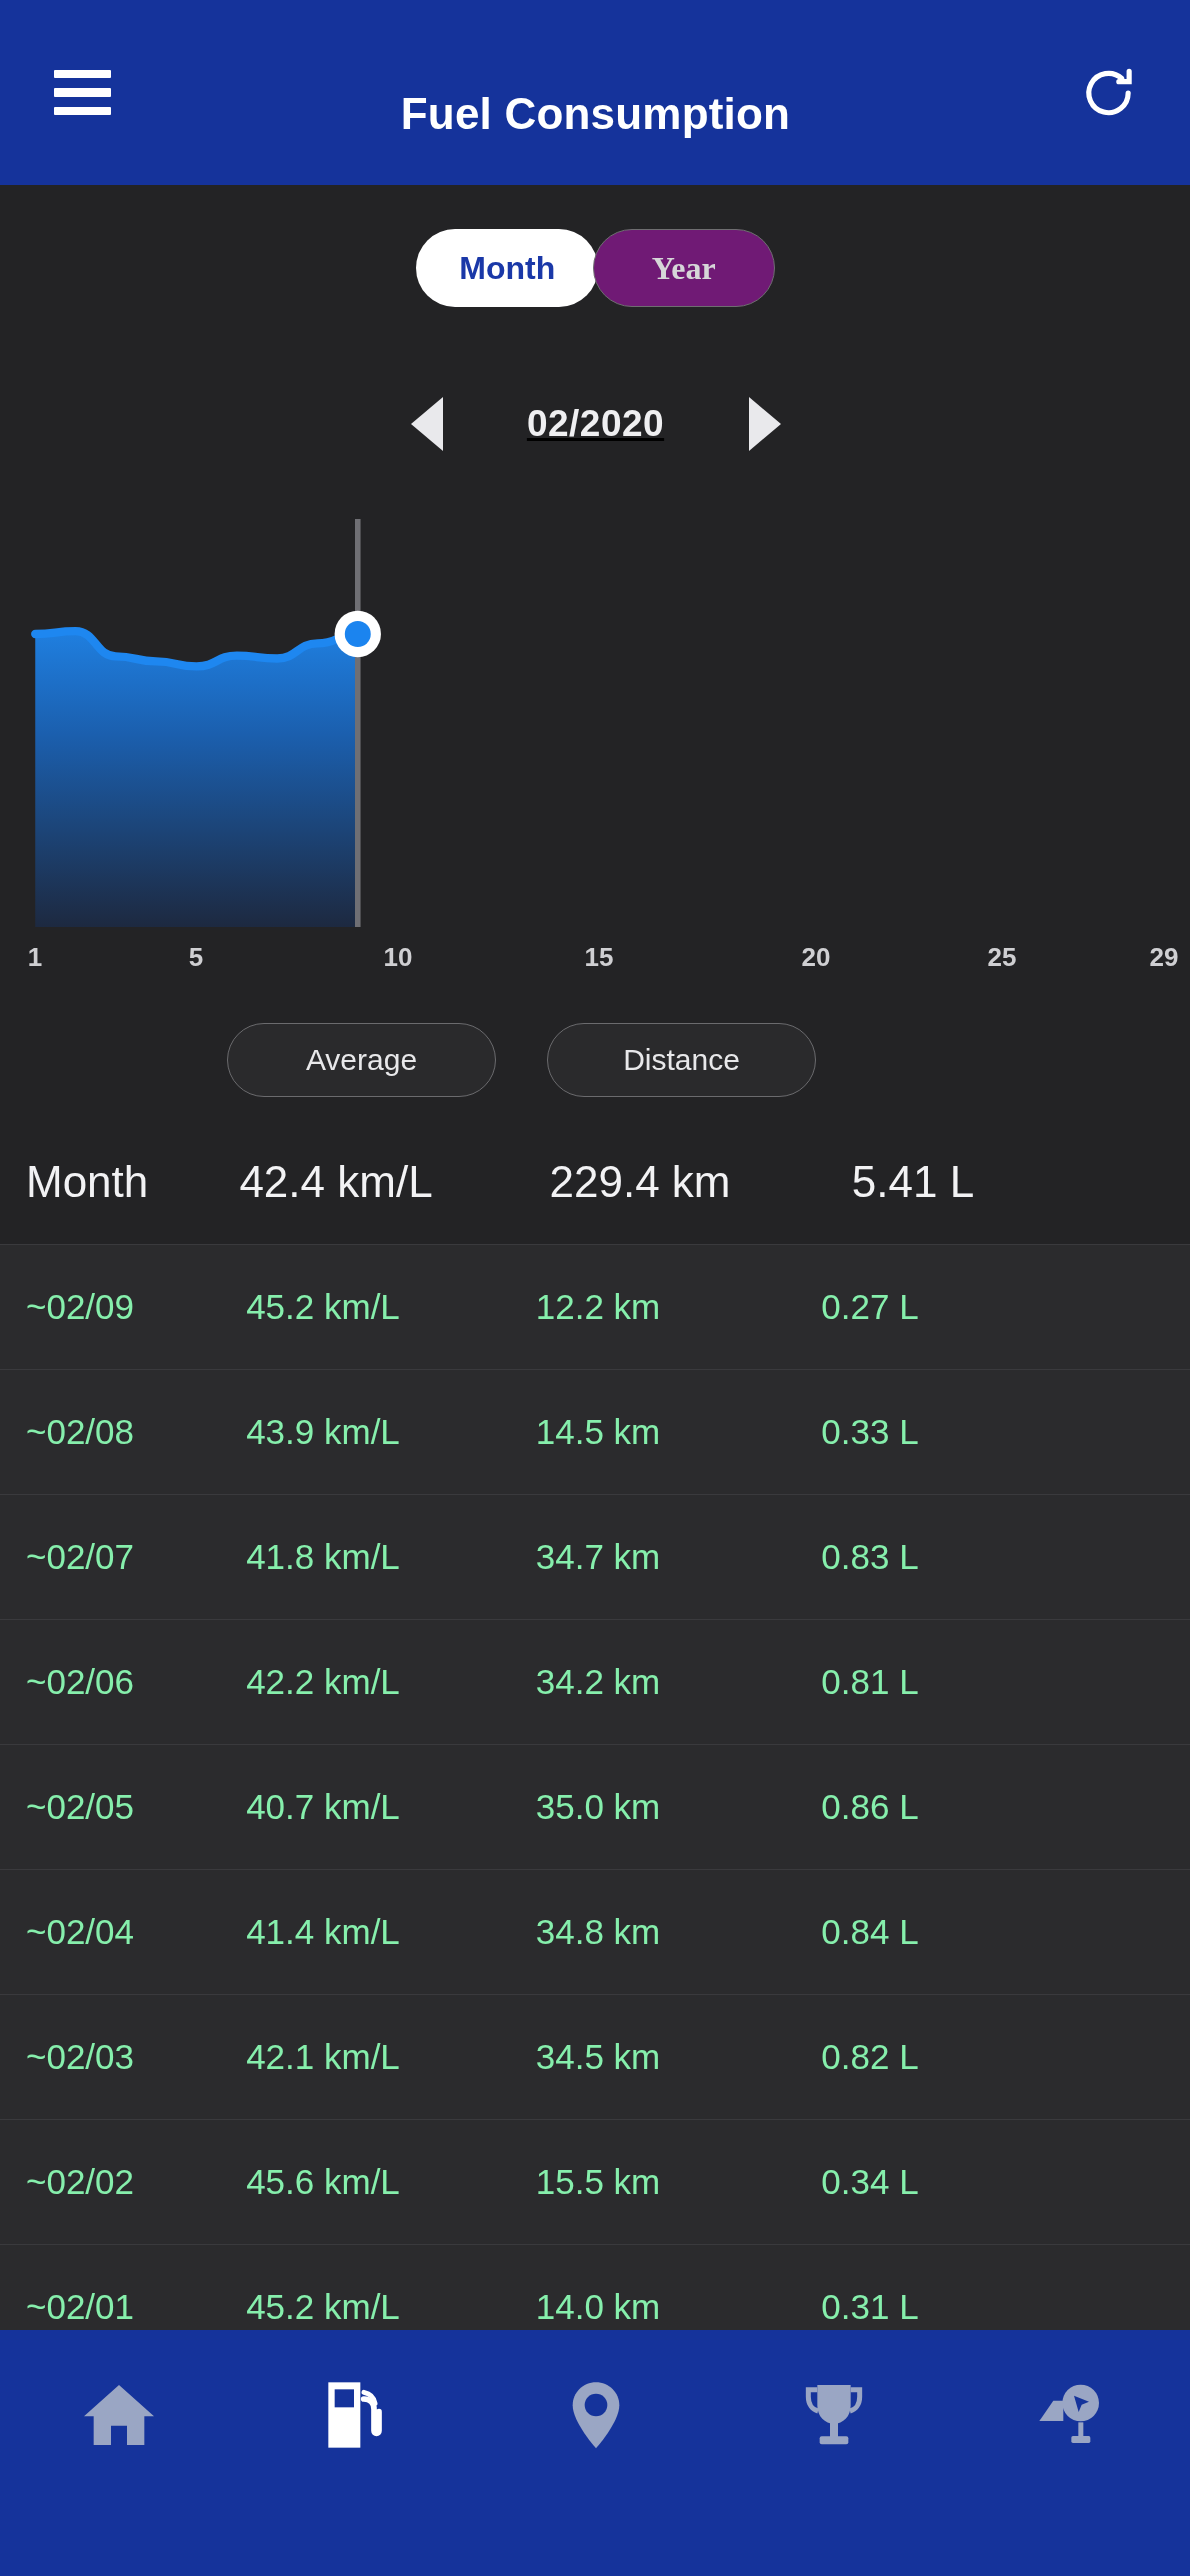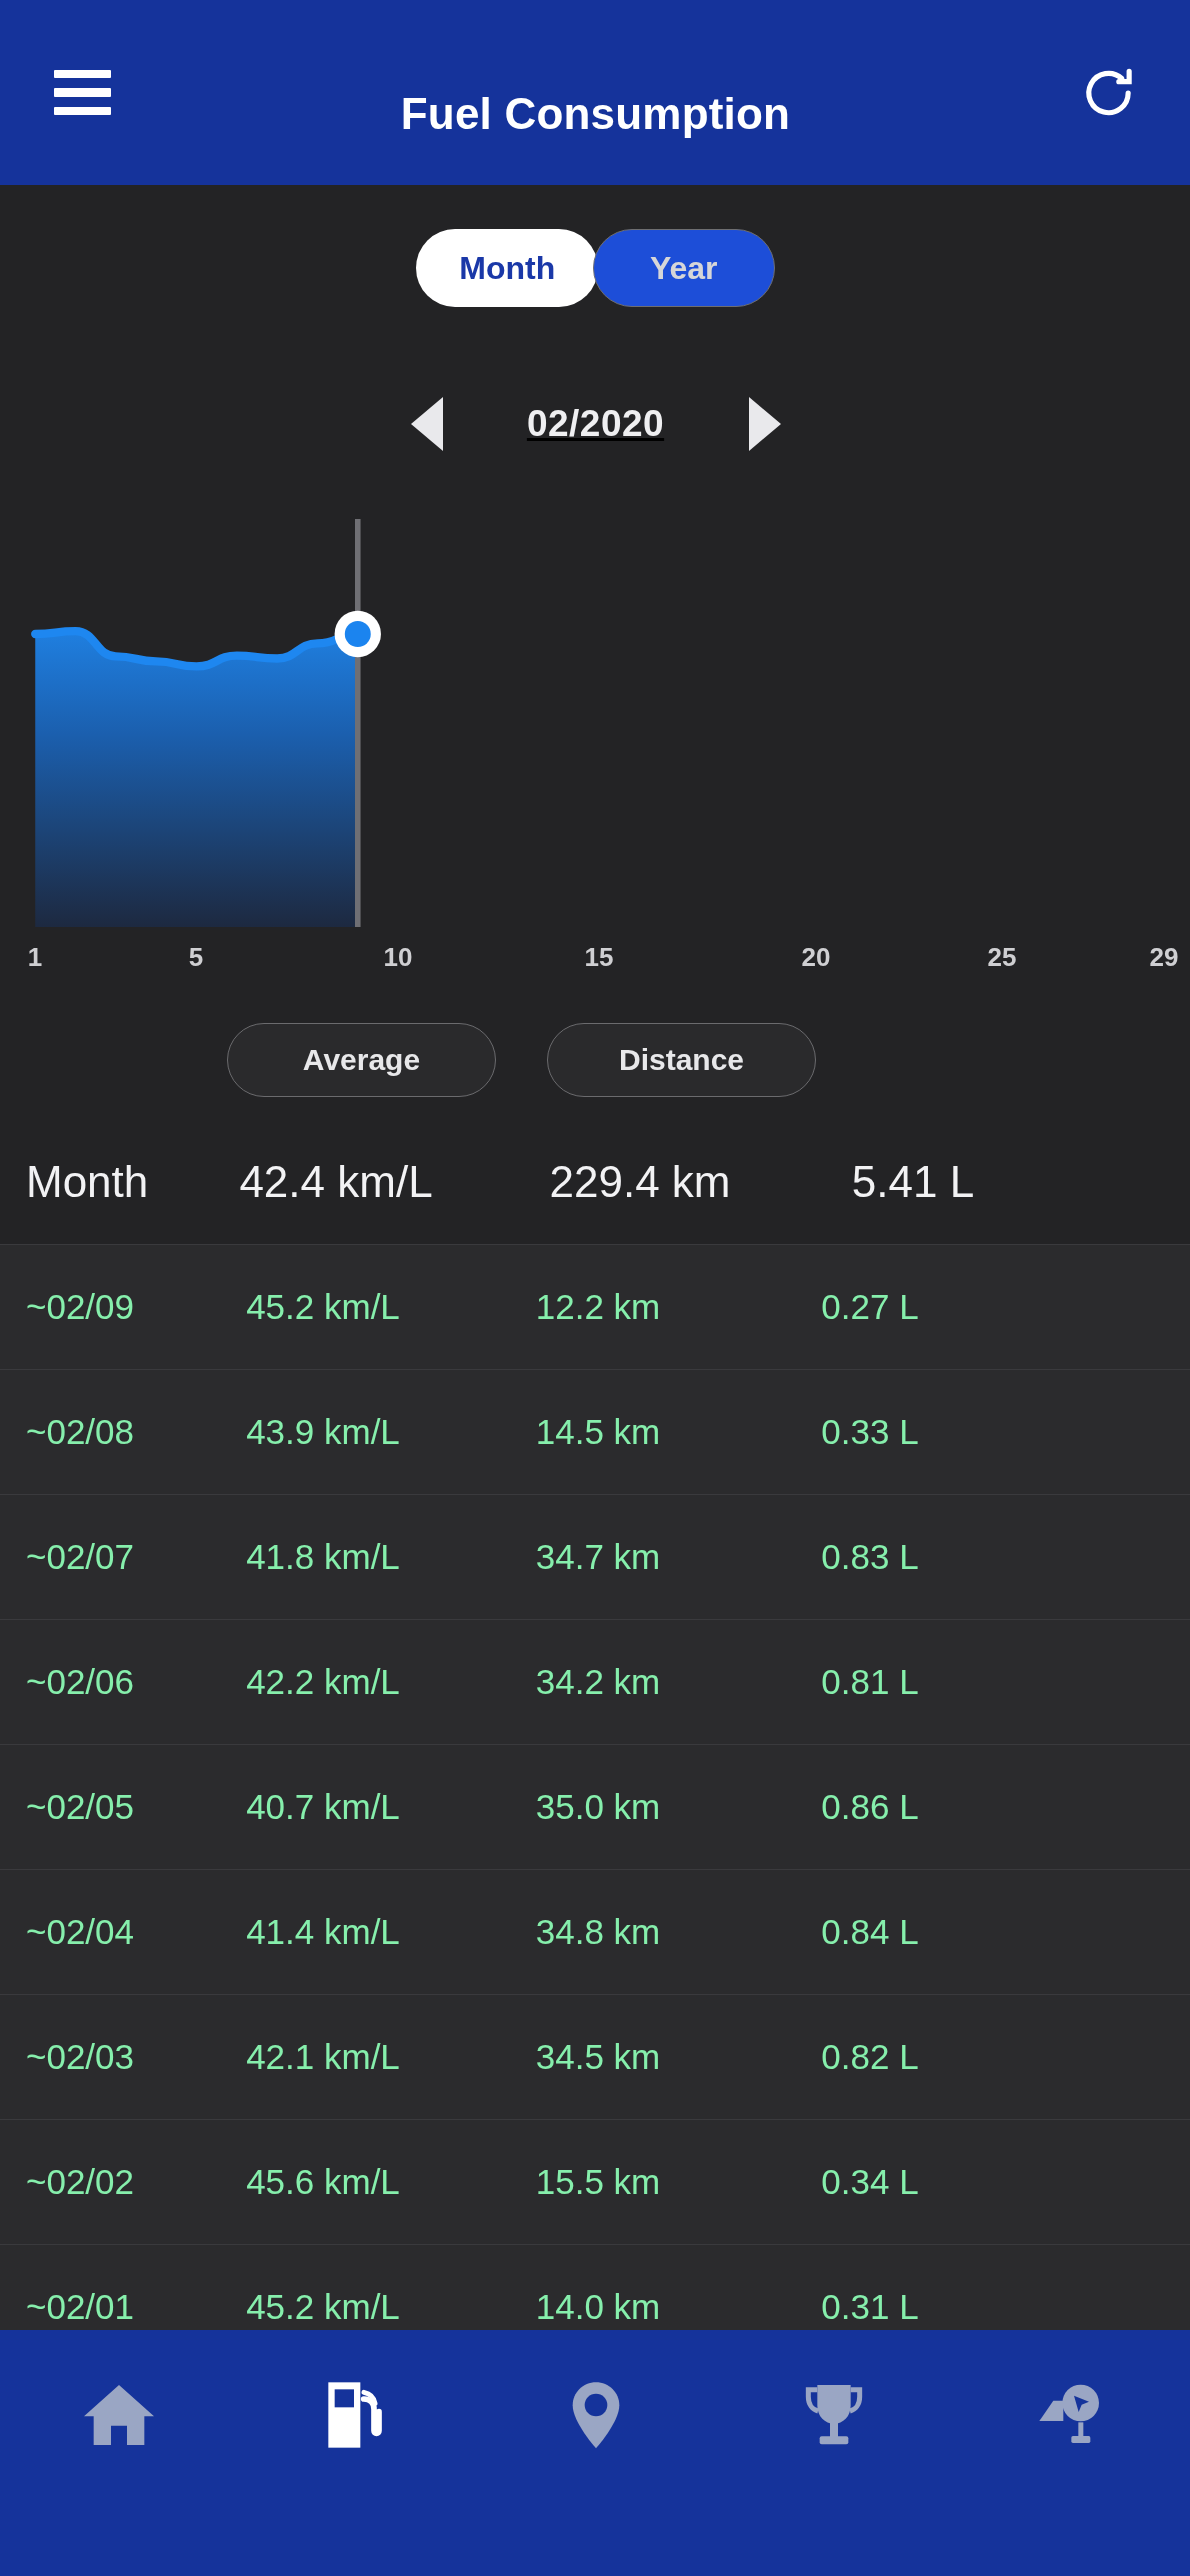--- a/index.html
+++ b/index.html
@@ -36,21 +36,21 @@
   .seg-wrap {
     position:absolute; top:229px; left:0; width:1191px;
     display:flex; justify-content:center; gap:0px;
   }
   .seg {
     width:167px; height:78px; border-radius:39px;
     display:flex; align-items:center; justify-content:center;
     font-size:32px; font-weight:bold;
   }
   .seg.active { background:#ffffff; color:#1a38a8; width:182px; }
-  .seg.inactive { background:#1d4ed8; color:#d6d6d8; border:1.9px solid #6e6e70; margin-left:-5.6px; width:182px; }
+  .seg.inactive { background:#701a75; color:#d6d6d8; border:1.9px solid #6e6e70; margin-left:-5.6px; width:182px;font-family:Liberation Serif, serif; }
 
   
   .stepper {
     position:absolute; top:397px; left:0; width:1191px;
     display:flex; align-items:center; justify-content:center; gap:41px;text-decoration:underline;
   }
   .step-arrow { width:43px; height:54px; display:flex; align-items:center; justify-content:center; }
   .tri-left { width:0;height:0; border-top:27px solid transparent; border-bottom:27px solid transparent; border-right:32px solid #e9e9ec; }
   .tri-right { width:0;height:0; border-top:27px solid transparent; border-bottom:27px solid transparent; border-left:32px solid #e9e9ec; }
   .step-label { color:#efeff1; font-size:37px; font-weight:bold; min-width:213px; text-align:center; letter-spacing:0.5px; }
@@ -68,21 +68,21 @@
   }
 
   
   .colbtns {
     position:absolute; top:1023px; left:0; width:1191px; height:85px;
   }
   .colbtn {
     position:absolute; height:74px; border-radius:37px;
     border:1.9px solid #6b6b6e; background:#2a2a2c;
     display:flex; align-items:center; justify-content:center;
-    color:#e8e8ea; font-size:30px; font-weight:bold;
+    color:#e8e8ea; font-size:30px; font-weight:normal;
   }
 
   
   .table { position:absolute; top:1120px; left:0; width:1191px; }
   .trow {
     position:relative; width:1191px; display:flex; align-items:center;
     border-bottom:1.9px solid #3a3a3d;
   }
   .trow.summary { height:125px; background:#232325; }
   .trow.data { height:125px; background:#2b2b2d; }

